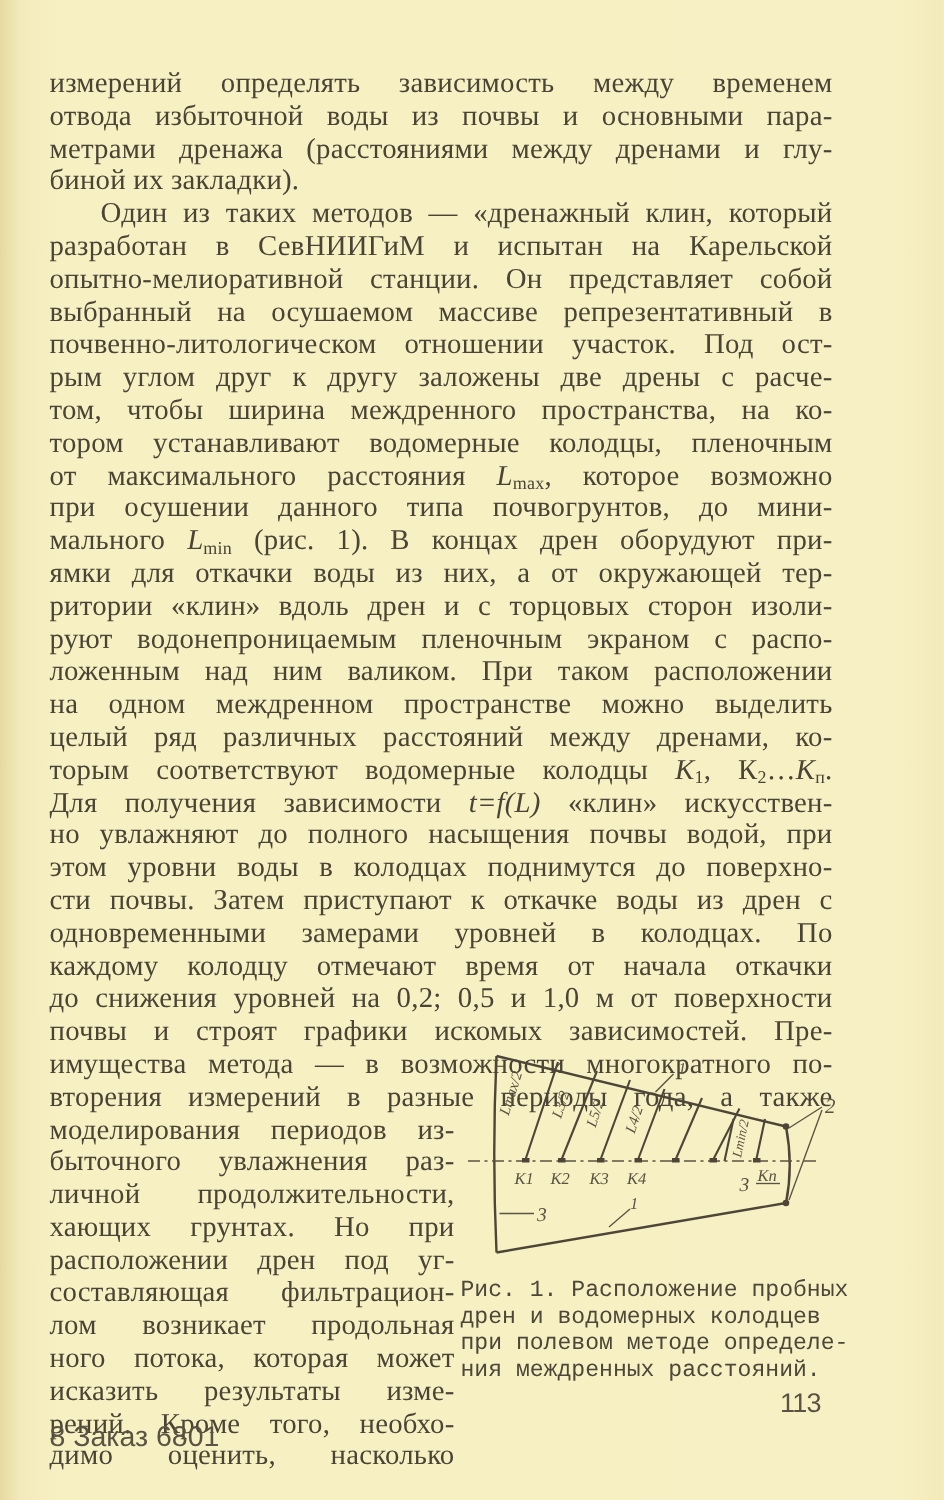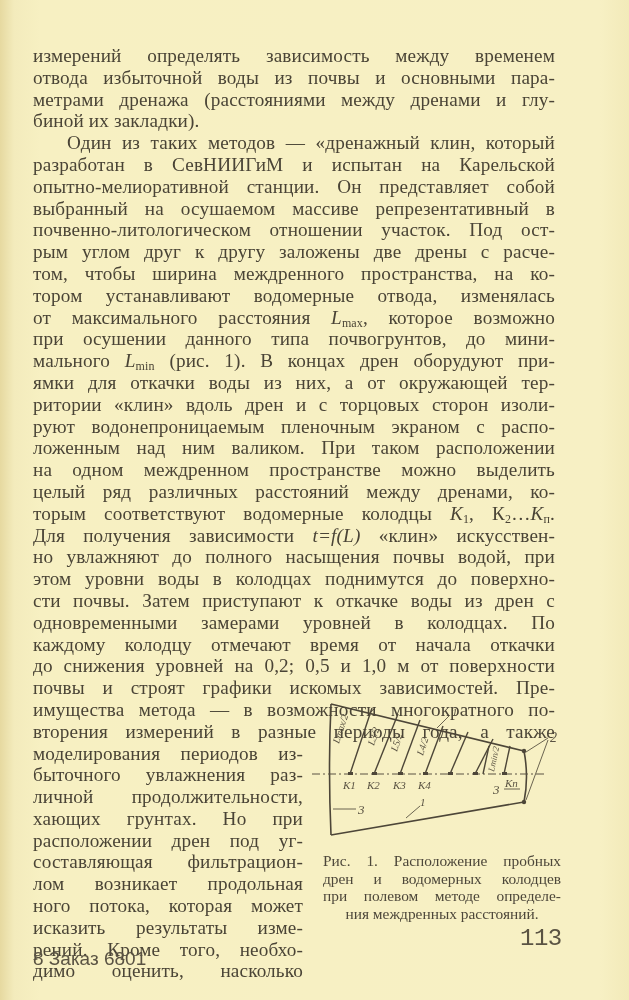--- a/index.html
+++ b/index.html
@@ -18,45 +18,45 @@
     letter-spacing: 0.15px;
   }
   .line.last { text-align-last: left; }
   .indent { padding-left: 34px; }
   .narrow { width: 270px; }
   i.var { font-style: italic; }
   sub { font-size: 12px; vertical-align: -3px; line-height: 0; }
   .figure { position: absolute; left: 312px; top: 694px; width: 290px; }
   .figure svg { display: block; }
   .caption {
-    position: absolute; left: 323px; top: 852px; width: 238px;
-    font-size: 15.4px; line-height: 17.5px; color: #4d473a;
+    position: absolute; left: 307px; top: 852px; width: 238px;
+    font-size: 15.4px; line-height: 17.5px; color: #4d473a; font-family: Liberation Mono, monospace;
   }
   .caption .cl { display: block; white-space: nowrap; text-align: justify; text-align-last: justify; }
   .caption .cl.c { text-align-last: center; text-align: right; }
   .footer-left { position: absolute; left: 33px; top: 948px; font-size: 19px; font-family: "Liberation Sans Narrow", "Liberation Sans", sans-serif; color: #5a5343; }
-  .footer-right { position: absolute; left: 520px; top: 925px; font-size: 24px; font-family: Liberation Mono, monospace; color: #5a5343; letter-spacing: -0.5px; }
+  .footer-right { position: absolute; left: 520px; top: 925px; font-size: 18px; font-family: Liberation Sans, sans-serif; color: #5a5343; letter-spacing: -0.5px; }
   .fig-label { font-family: "Liberation Serif", serif; font-style: italic; fill: #5a5343; }
 </style>
 </head>
 <body>
 
 <div class="page">
   <span class="line">измерений определять зависимость между временем</span>
   <span class="line">отвода избыточной воды из почвы и основными пара-</span>
   <span class="line">метрами дренажа (расстояниями между дренами и глу-</span>
   <span class="line last">биной их закладки).</span>
   <span class="line indent">Один из таких методов — «дренажный клин, который</span>
   <span class="line">разработан в СевНИИГиМ и испытан на Карельской</span>
   <span class="line">опытно-мелиоративной станции. Он представляет собой</span>
   <span class="line">выбранный на осушаемом массиве репрезентативный в</span>
   <span class="line">почвенно-литологическом отношении участок. Под ост-</span>
   <span class="line">рым углом друг к другу заложены две дрены с расче-</span>
   <span class="line">том, чтобы ширина междренного пространства, на ко-</span>
-  <span class="line">тором устанавливают водомерные отвода, изменялась</span>
+  <span class="line">тором устанавливают водомерные колодцы, пленочным</span>
   <span class="line"><span>от максимального расстояния</span> <i class="var">L</i><sub>max</sub><span>,</span> <span>которое возможно</span></span>
   <span class="line">при осушении данного типа почвогрунтов, до мини-</span>
   <span class="line"><span>мального</span> <i class="var">L</i><sub>min</sub> <span>(рис. 1). В концах дрен оборудуют при-</span></span>
   <span class="line">ямки для откачки воды из них, а от окружающей тер-</span>
   <span class="line">ритории «клин» вдоль дрен и с торцовых сторон изоли-</span>
   <span class="line">руют водонепроницаемым пленочным экраном с распо-</span>
   <span class="line">ложенным над ним валиком. При таком расположении</span>
   <span class="line">на одном междренном пространстве можно выделить</span>
   <span class="line">целый ряд различных расстояний между дренами, ко-</span>
   <span class="line"><span>торым соответствуют водомерные колодцы</span> <i class="var">K</i><sub>1</sub><span>, </span><span>К</span><sub>2</sub><span>…</span><i class="var">K</i><sub>п</sub><span>.</span></span>

